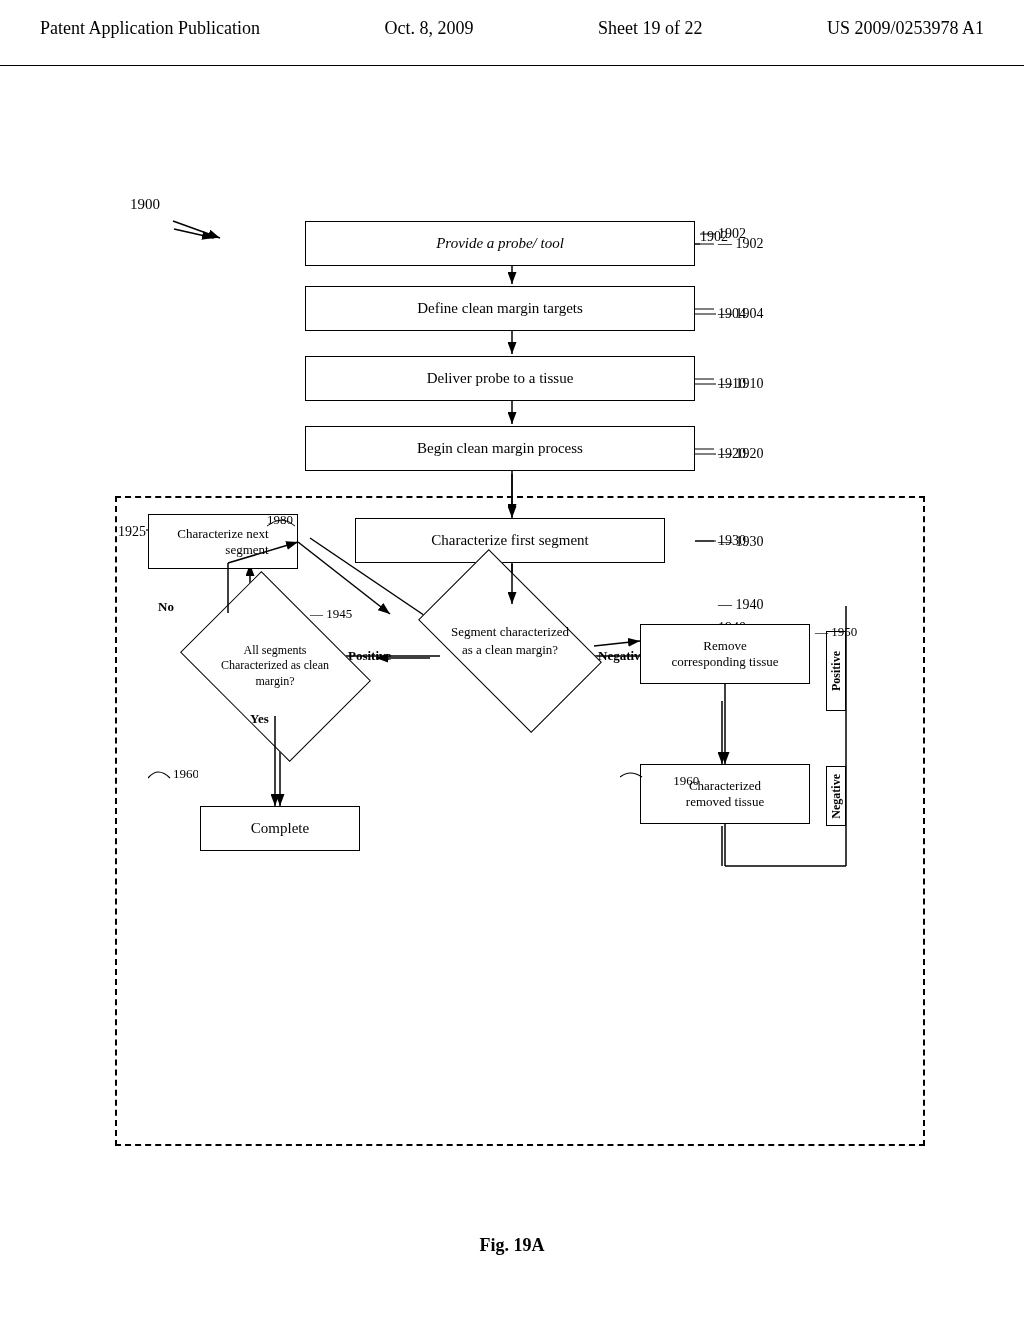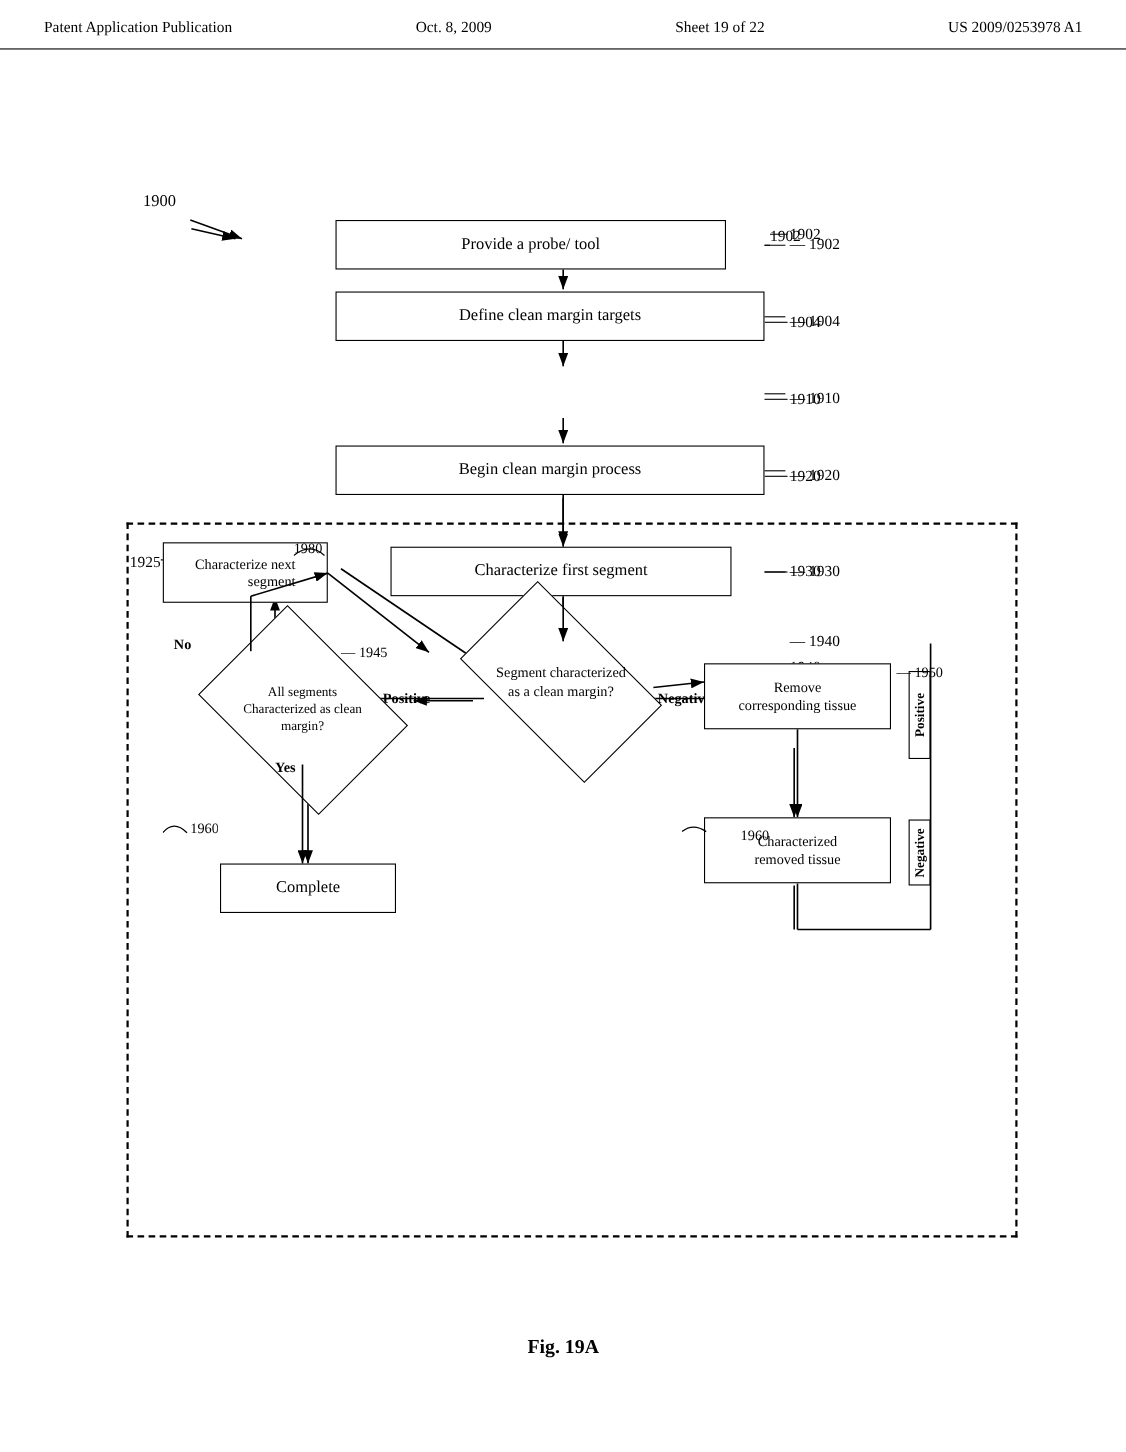--- a/index.html
+++ b/index.html
@@ -9,22 +9,22 @@
       background: #fff;
       font-family: 'Times New Roman', Times, serif;
       font-size: 14px;
       overflow: hidden;
       position: relative;
     }
 
     .header {
       display: flex;
       justify-content: space-between;
-      padding: 18px 40px 10px 40px;
-      font-size: 14px;
+      padding: 18px 40px 26px 40px;
+      font-size: 18px;
       border-bottom: 1px solid #000;
     }
 
     .diagram-area {
       position: relative;
       width: 100%;
       height: 1220px;
     }
 
     
@@ -114,21 +114,21 @@
     <line x1="722" y1="635" x2="722" y2="698" stroke="#000" stroke-width="1.5" marker-end="url(#arrowhead)"></line>
 
     <line x1="722" y1="760" x2="722" y2="800" stroke="#000" stroke-width="1.5"></line>
 
     <line x1="173" y1="155" x2="220" y2="172" stroke="#000" stroke-width="1.5" marker-end="url(#arrowhead)"></line>
 
   </svg>
 
   <div style="position:absolute; top:130px; left:130px; font-size:15px;">1900</div>
 
-  <div class="flow-box" style="left:305px; top:155px; width:355px; height:45px;">
+  <div class="flow-box" style="left:305px; top:155px; width:390px; height:45px;font-style:italic;">
     <span>Provide a probe/ tool</span>
   </div>
   <div style="position:absolute; top:163px; left:700px; font-size:14px;">1902</div>
 
   <svg style="position:absolute;top:0;left:0;width:100%;height:100%;pointer-events:none;">
     <line x1="695" y1="178" x2="700" y2="178" stroke="#000" stroke-width="1"></line>
     <line x1="700" y1="168" x2="716" y2="168" stroke="#000" stroke-width="1"></line>
     <text x="718" y="172" font-size="14" font-family="Times New Roman">1902</text>
     <line x1="695" y1="248" x2="716" y2="248" stroke="#000" stroke-width="1"></line>
     <text x="718" y="252" font-size="14" font-family="Times New Roman">1904</text>
@@ -139,20 +139,23 @@
     <line x1="695" y1="475" x2="716" y2="475" stroke="#000" stroke-width="1"></line>
     <text x="718" y="479" font-size="14" font-family="Times New Roman">1930</text>
     <line x1="695" y1="562" x2="716" y2="562" stroke="#000" stroke-width="1"></line>
     <text x="718" y="566" font-size="14" font-family="Times New Roman">1940</text>
   </svg>
 
   <div class="flow-box" style="left:305px; top:220px; width:390px; height:45px;">
     <span>Define clean margin targets</span>
   </div>
 
+  <div class="flow-box" style="left:305px; top:290px; width:390px; height:45px;">
+    <span>Deliver probe to a tissue</span>
+  </div>
 
   <div class="flow-box" style="left:305px; top:360px; width:390px; height:45px;text-align:right;">
     <span>Begin clean margin process</span>
   </div>
 
   <div class="dashed-box" style="left:115px; top:430px; width:810px; height:650px;"></div>
 
   <div style="position:absolute; top:458px; left:118px; font-size:14px;">1925<svg width="20" height="12" style="display:inline;">
         <line x1="0" y1="6" x2="18" y2="6" stroke="#000" stroke-width="1.2"></line>
       </svg></div>

